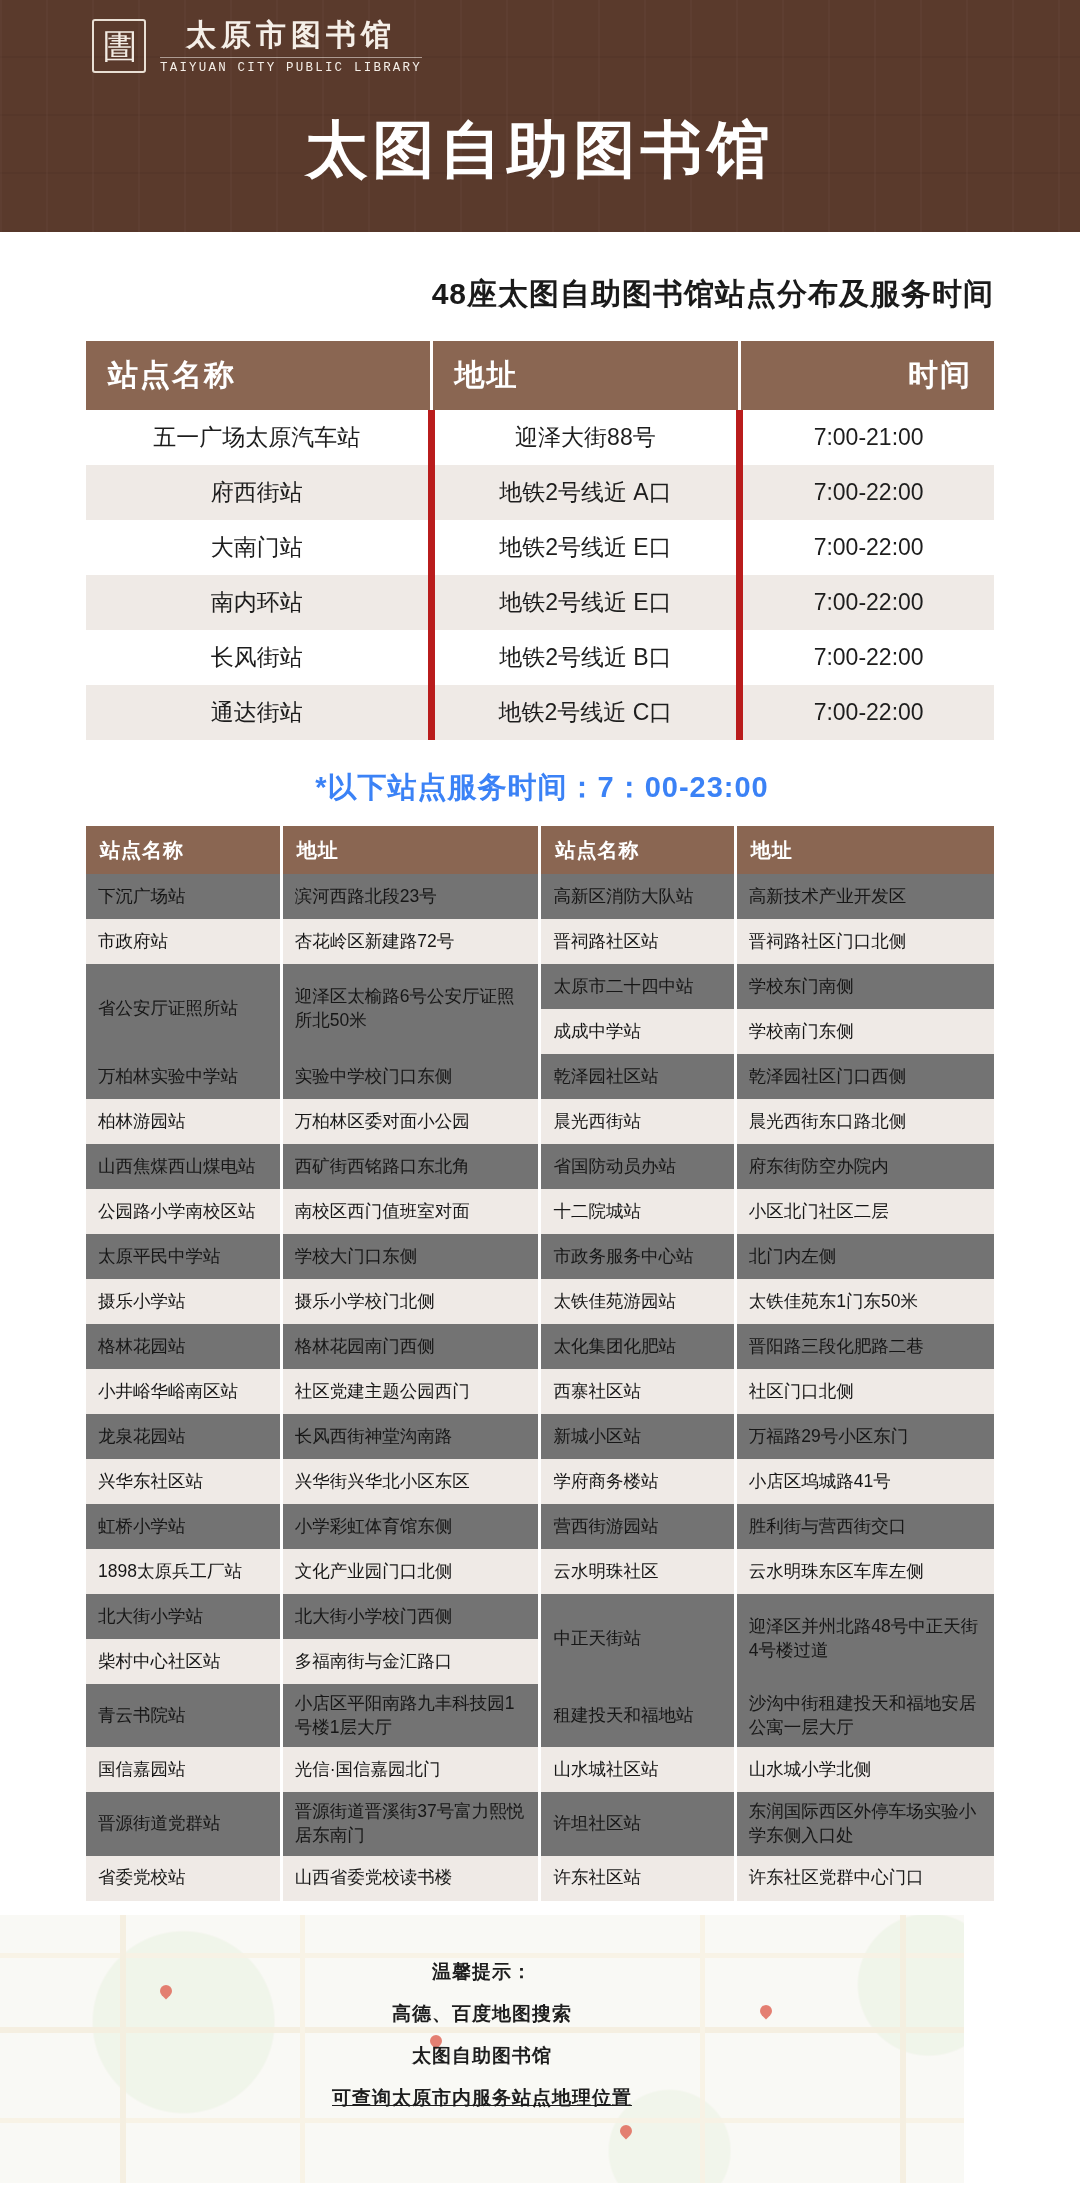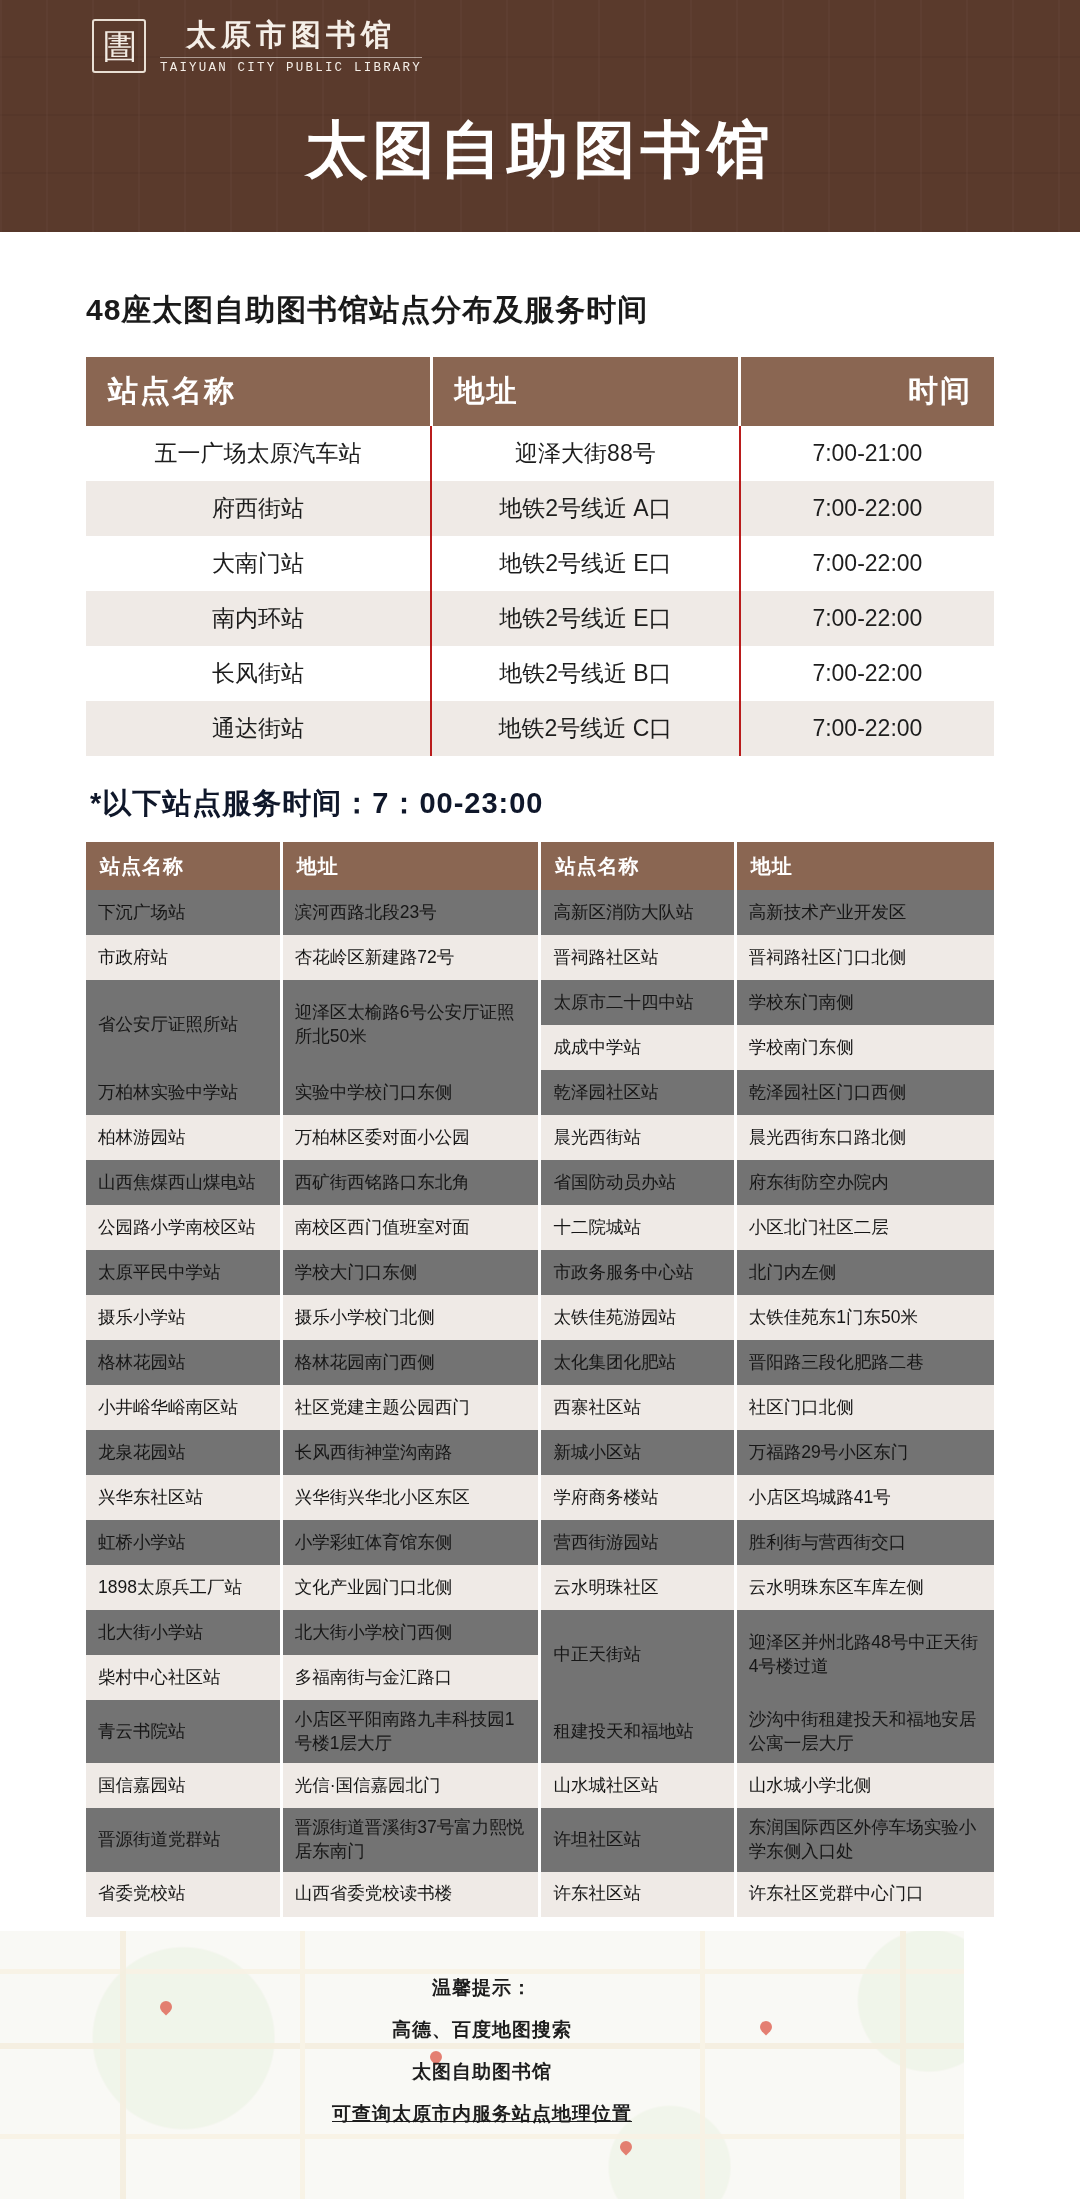--- a/index.html
+++ b/index.html
@@ -72,26 +72,26 @@
     font-weight: bold;
     letter-spacing: 5px;
     font-family: "DejaVu Sans", sans-serif;
     z-index: 2;
   }
 
   
   .content { padding: 0 86px; }
 
   .section-title {
-    text-align: left;
+    text-align: right;
     font-size: 30px;
     font-weight: bold;
     color: #1a1a1a;
     letter-spacing: 1px;
-    margin-top: 58px;
+    margin-top: 42px;
     margin-bottom: 26px;
   }
 
   
   table { border-collapse: collapse; }
   .t1 {
     width: 100%;
     table-layout: fixed;
   }
   .t1 col.c1 { width: 38%; }
@@ -107,35 +107,36 @@
     border-right: 3px solid #ffffff;
     letter-spacing: 2px;
     height: 66px;
   }
   .t1 thead th:last-child { border-right: none; text-align: right; }
   .t1 tbody td {
     font-size: 23px;
     color: #1d1d1d;
     padding: 12px 10px;
     text-align: center;
-    border-right: 2px solid #b91c1c;
+    border-right: 7px solid #b91c1c;
     height: 52px;
     white-space: nowrap;
   }
   .t1 tbody td:last-child { border-right: none; }
   .t1 tbody tr:nth-child(odd) td { background: #ffffff; }
   .t1 tbody tr:nth-child(even) td { background: #efeae6; }
 
   
   .note {
     font-size: 29px;
     font-weight: bold;
-    color: #0f172a;
+    color: #3b82f6;
     margin: 28px 0 18px 4px;
     letter-spacing: 1px;
+    text-align: center;
   }
 
   
   .t2 { width: 100%; table-layout: fixed; }
   .t2 col.a { width: 21.5%; }
   .t2 col.b { width: 28.5%; }
   .t2 col.c { width: 21.5%; }
   .t2 col.d { width: 28.5%; }
   .t2 thead th {
     background: #8a6652;

